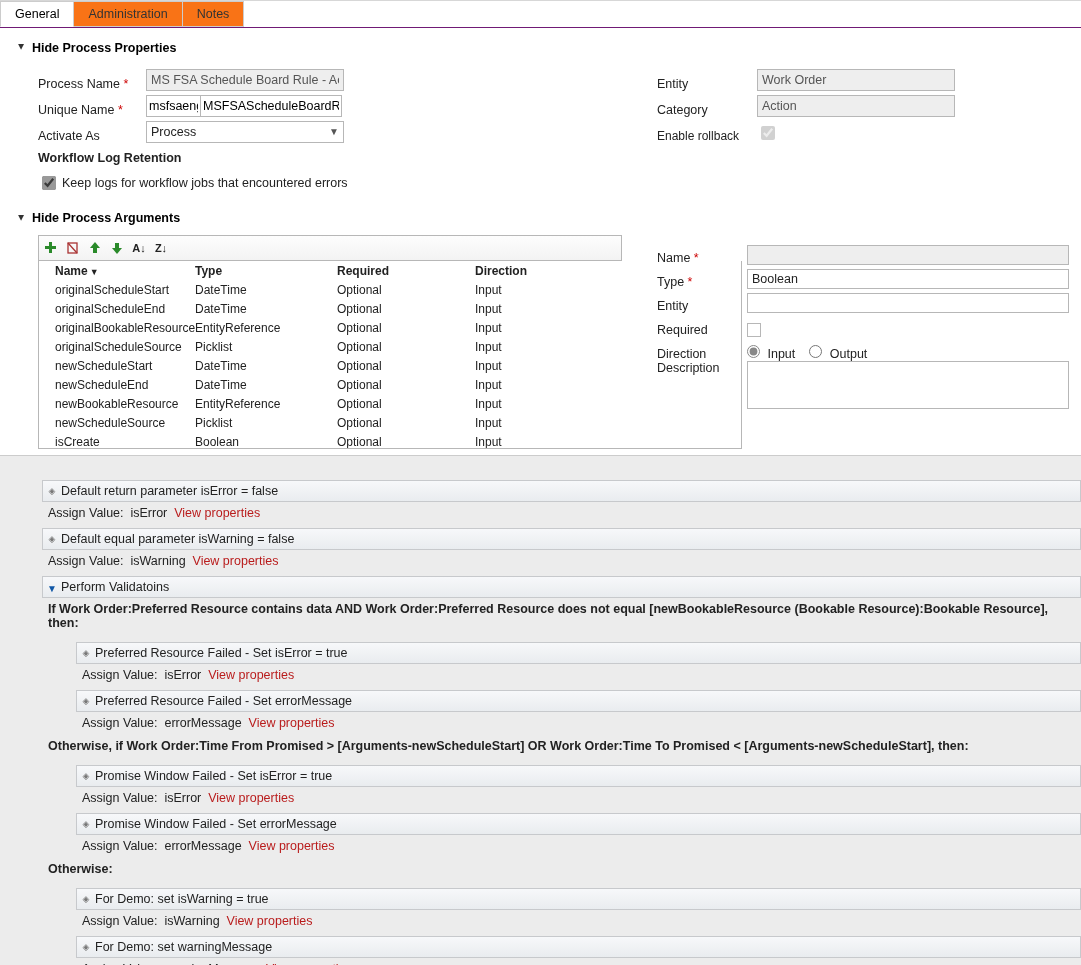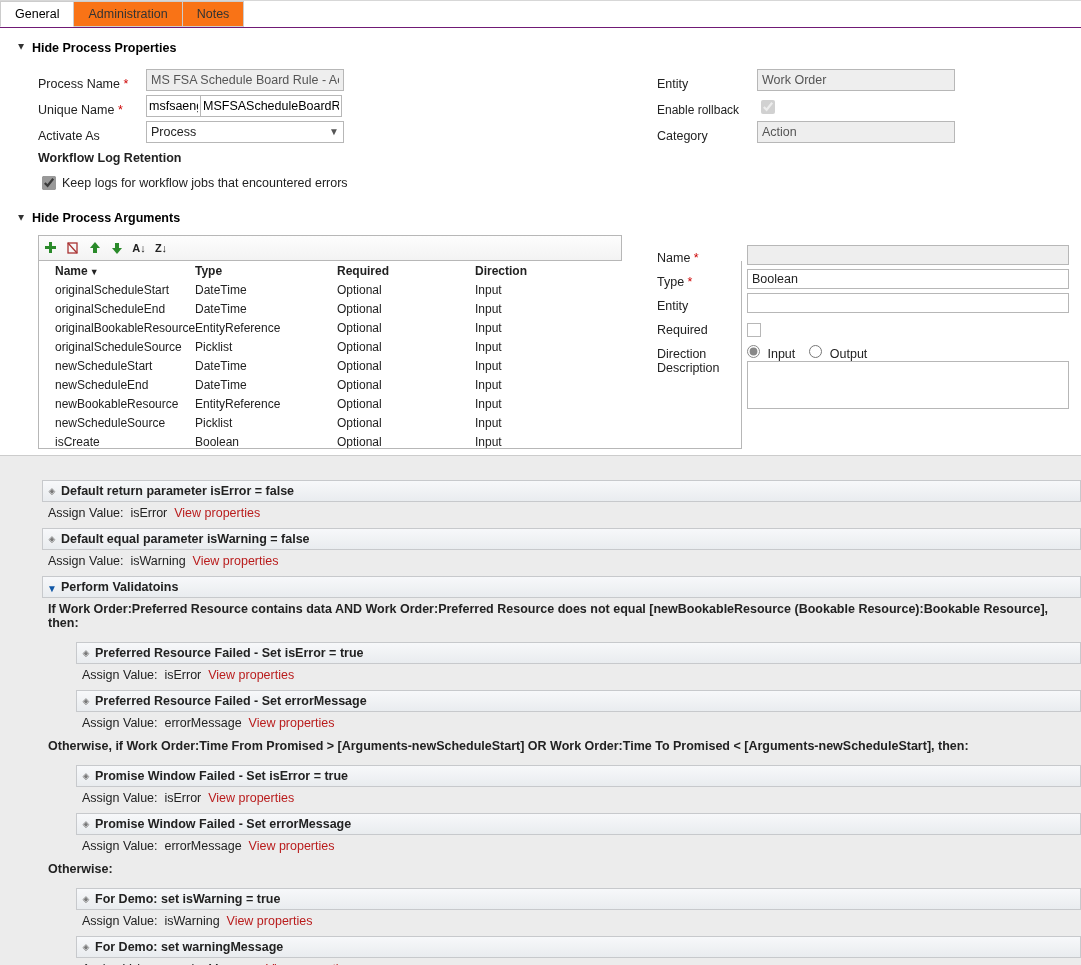--- a/index.html
+++ b/index.html
@@ -49,21 +49,21 @@
   .wide-in { flex:1; height:20px; border:1px solid #b7b7b7; background:#eee; padding:1px 4px; font-size:12.5px;}
   .wide-sel { flex:1; height:20px; border:1px solid #b7b7b7; background:#fff; padding:0 4px; cursor:pointer; display:flex; align-items:center;}
   .chk { width:14px; height:14px; border:1px solid #b7b7b7; background:#fff; display:inline-block;}
   input[type=radio]{ accent-color:#888; margin:0 4px 0 0;}
   .desc-area { flex:1; height:48px; border:1px solid #b7b7b7; background:#fff;}
   
   .steps-outer { border-top:1px solid #ccc; background:#ececec; padding:24px 0 24px 22px; }
   .step { margin-left:0; }
   .step-head { display:flex; align-items:center; background:linear-gradient(#f7f8fa,#e9ecef); border:1px solid #c7c9cc; height:22px; padding:0 4px; margin-bottom:3px;}
   .step-head .bullet{ width:10px;text-align:center;color:#777; margin-right:4px;}
-  .step-head .bold{ font-weight:700;}
+  .step-head .bold{ font-weight:400;}
   .step-line { padding:1px 0 8px 6px; font-size:12.5px; }
   .link { color:#b91c1c; cursor:pointer;text-align:right;}
   .bluecar { color:#1057a6; margin-right:4px; font-size:10px; display:inline-block; transform:translateY(1px);}
   .condtext { margin:0 0 4px 0;font-weight:bold; }
   .nested { margin-left:34px; }
   
   input[type=checkbox]{ width:14px; height:14px;}
   .bullet-glyph{font-size:9px; color:#777;}
 </style>
 </head>
@@ -111,26 +111,26 @@
         </label>
       </div>
 
       <div class="col-right">
         <div class="form-grid" style="margin-left:0;">
           <div class="form-row">
             <span class="lbl" style="width:100px">Entity</span>
             <input class="field-text ro" readonly="" value="Work Order" style="">
           </div>
           <div class="form-row">
+            <span class="lbl" style="width:100px">Category</span>
+            <input class="field-text ro" readonly="" value="Action" style="">
+          </div>
+          <div class="form-row">
             <span class="lbl" style="width:100px;font-size:12px">Enable rollback</span>
             <input type="checkbox" checked="" disabled="" style="">
-          </div>
-          <div class="form-row">
-            <span class="lbl" style="width:100px">Category</span>
-            <input class="field-text ro" readonly="" value="Action" style="">
           </div>
         </div>
       </div>
     </div>
   </div>
 
   <div class="section">
     <div class="collapser">
       <span class="tri">▲</span>
       <span>Hide Process Arguments</span>

